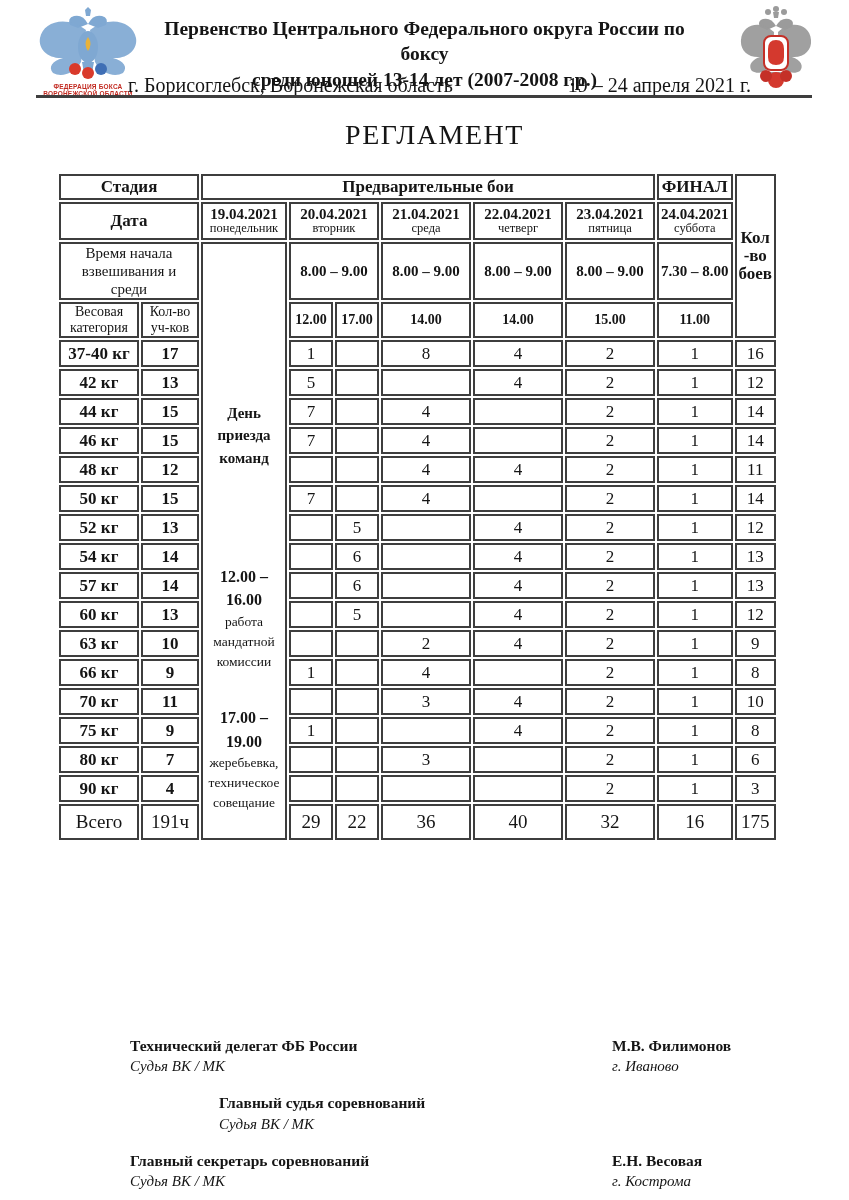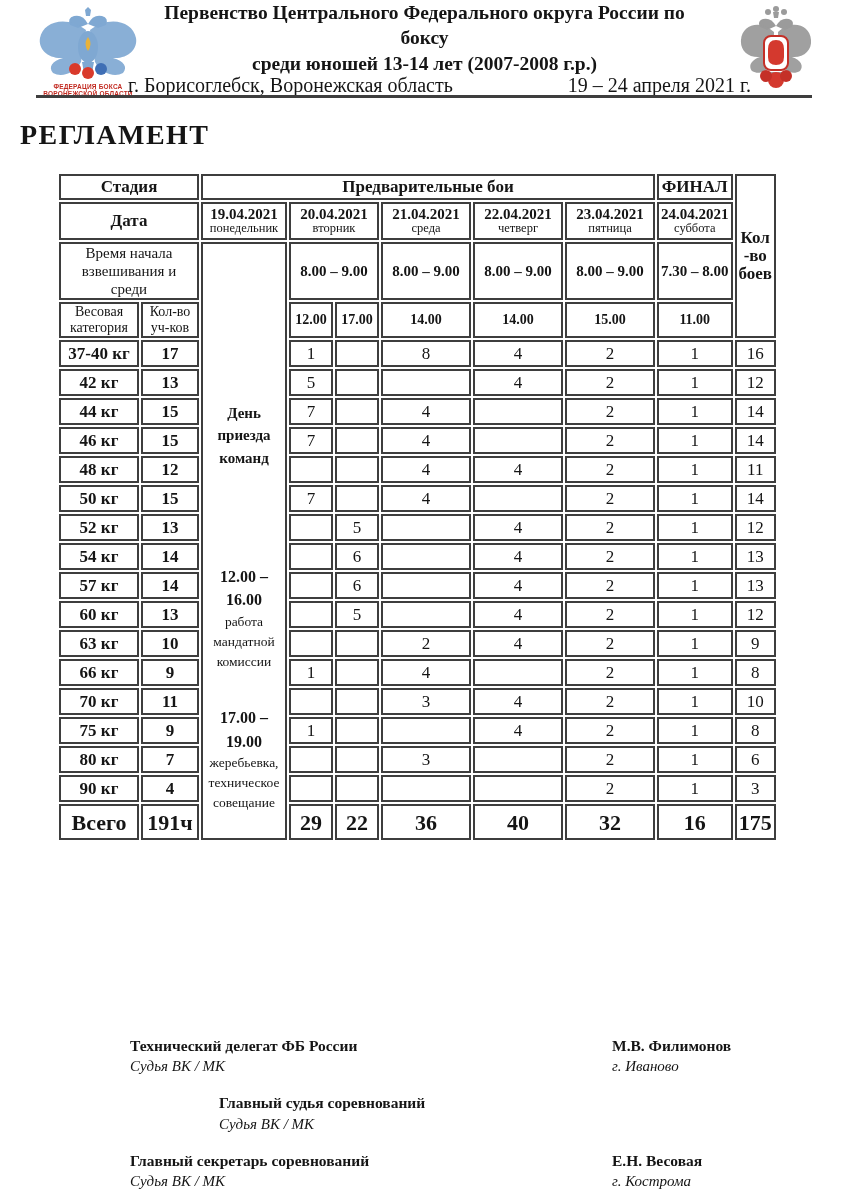--- a/index.html
+++ b/index.html
@@ -8,34 +8,34 @@
     width:849px; height:1200px; margin:0 auto; background:#ffffff;
     font-family:"Liberation Serif","DejaVu Serif",serif; color:#151515;
     position:relative; overflow:hidden;
   }
   
   .header { position:relative; height:100px; }
   .header-rule { position:absolute; left:36px; width:776px; top:95px; height:3px; background:#3e3e3e; }
   .logo-left { position:absolute; left:37px; top:7px; width:102px; height:88px; text-align:center; }
   .logo-left .caption { font-family:"Liberation Sans","DejaVu Sans",sans-serif; font-size:6.5px; font-weight:bold; color:#c22a21; line-height:1.15; letter-spacing:.2px; }
   .logo-right { position:absolute; left:740px; top:6px; width:72px; height:104px; z-index:2; }
-  .title-block { padding-top:0; margin:0 155px; text-align:center; font-weight:bold; font-size:19.5px; line-height:1.3; }
+  .title-block { padding-top:16px; margin:0 155px; text-align:center; font-weight:bold; font-size:19.5px; line-height:1.3; }
   .loc-row { position:absolute; left:128px; width:623px; top:74px; display:flex; justify-content:space-between; font-size:20px; }
   
-  .doc-title { text-align:left; margin-top:19px; font-size:28px; font-weight:bold; letter-spacing:1.5px;margin-left:20px; }
+  .doc-title { text-align:center; margin-top:19px; font-size:28px; font-weight:normal; letter-spacing:1.5px;margin-left:20px; }
   
   table.sched { margin:21px 0 0 57px; border-collapse:separate; border-spacing:2px; table-layout:fixed; }
   table.sched td { border:2px solid #3e3e3e; background:#fff; text-align:center; vertical-align:middle; font-size:17px; line-height:1.05; padding:0 2px; overflow:hidden; }
   .b { font-weight:bold; }
   tr.r-stage td { height:26px; font-weight:bold; font-size:17px; }
   tr.r-date td { height:38px; }
   tr.r-weigh td { height:38px; font-size:15px; line-height:1.2; }
   tr.r-hours td { height:28px; font-size:14px; line-height:1.15; }
   tr.data-row td { height:27px; }
-  tr.r-total td { height:36px; font-weight:bold; font-size:22px; }
+  tr.r-total td { height:36px; font-weight:normal; font-size:19px; }
   .date-cell .d { font-weight:bold; font-size:15px; display:block; }
   .date-cell .day { font-size:12.5px; display:block; }
   .bouts-head { font-weight:bold; font-size:16px; line-height:1.25; }
   .wt { font-weight:bold; font-size:14px; }
   .hr-sm { font-weight:bold; font-size:15px; }
   .hr-lg { font-weight:bold; font-size:19px; }
   td.arrival { vertical-align:top; }
   .arrival-inner { padding-top:133px; display:flex; flex-direction:column; align-items:flex-start; }
   .arrival-title { font-weight:bold; font-size:15px; line-height:1.5; text-align:center; }
   .arrival-gap1 { height:96px; }

